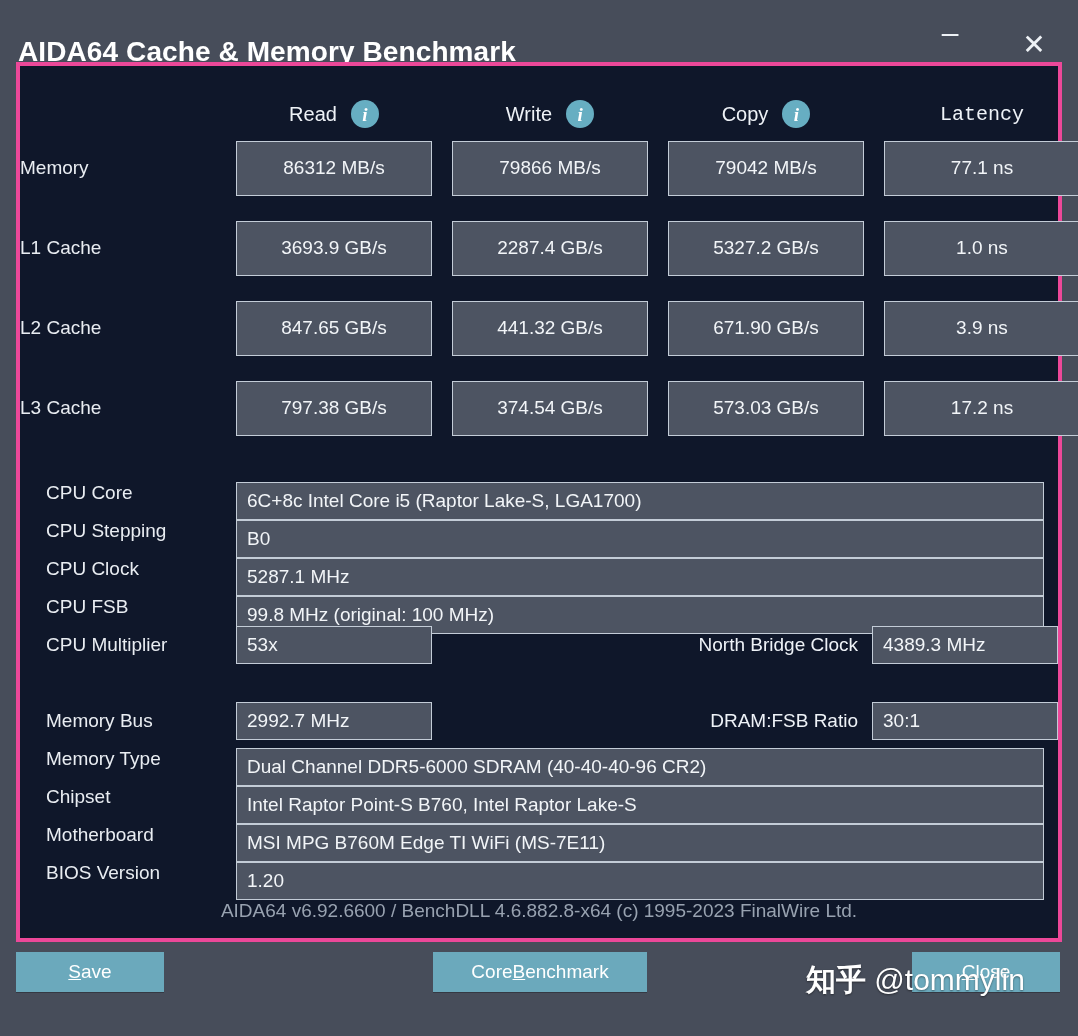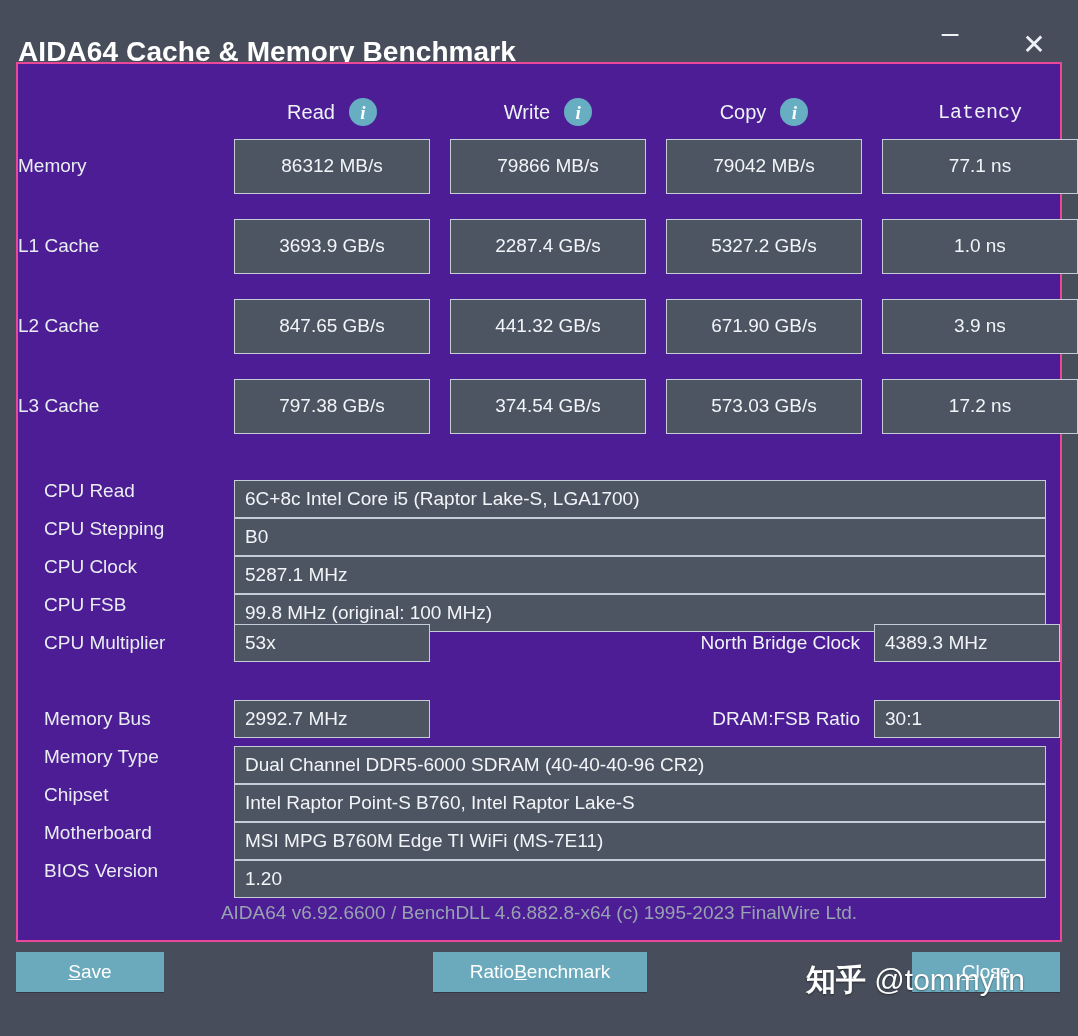--- a/index.html
+++ b/index.html
@@ -57,23 +57,23 @@
   .win-btn.min { font-size: 30px; padding-bottom: 12px; }
   .win-btn.close { font-size: 28px; margin-right: 16px; }
 
   
   .panel {
     position: absolute;
     left: 16px;
     top: 62px;
     width: 1046px;
     height: 880px;
-    border: 2px solid #ec4899;
-    box-sizing: border-box;
-    background: #4c1d95;
+    border: 4px solid #ec4899;
+    box-sizing: border-box;
+    background: #0f172a;
   }
   .panel-inner {
     position: absolute;
     inset: 0;
     padding: 0;
   }
 
   
   .bench {
     position: absolute;
@@ -295,21 +295,21 @@
           <div class="cell">797.38 GB/s</div>
           <div class="cell">374.54 GB/s</div>
           <div class="cell">573.03 GB/s</div>
           <div class="cell">17.2 ns</div>
         </div>
       </div>
 
       <div class="info-section" style="top:408px;">
 
         <div class="irow">
-          <div class="ilabel">CPU Read</div>
+          <div class="ilabel">CPU Core</div>
           <div class="ifield wide">6C+8c Intel Core i5  (Raptor Lake-S, LGA1700)</div>
         </div>
 
         <div class="irow">
           <div class="ilabel">CPU Stepping</div>
           <div class="ifield wide">B0</div>
         </div>
 
         <div class="irow">
           <div class="ilabel">CPU Clock</div>
@@ -364,21 +364,21 @@
   </div>
 
   <div class="btnbar">
     <div class="btn btn-save">
       <span></span>
         <u>S</u>
         <span>ave</span>
     </div>
 
     <div class="btn btn-start">
-      <span>Ratio </span>
+      <span>Core </span>
         <u>B</u>
         <span>enchmark</span>
     </div>
 
     <div class="btn btn-close">
       <span></span>
         <u>C</u>
         <span>lose</span>
     </div>
   </div>

